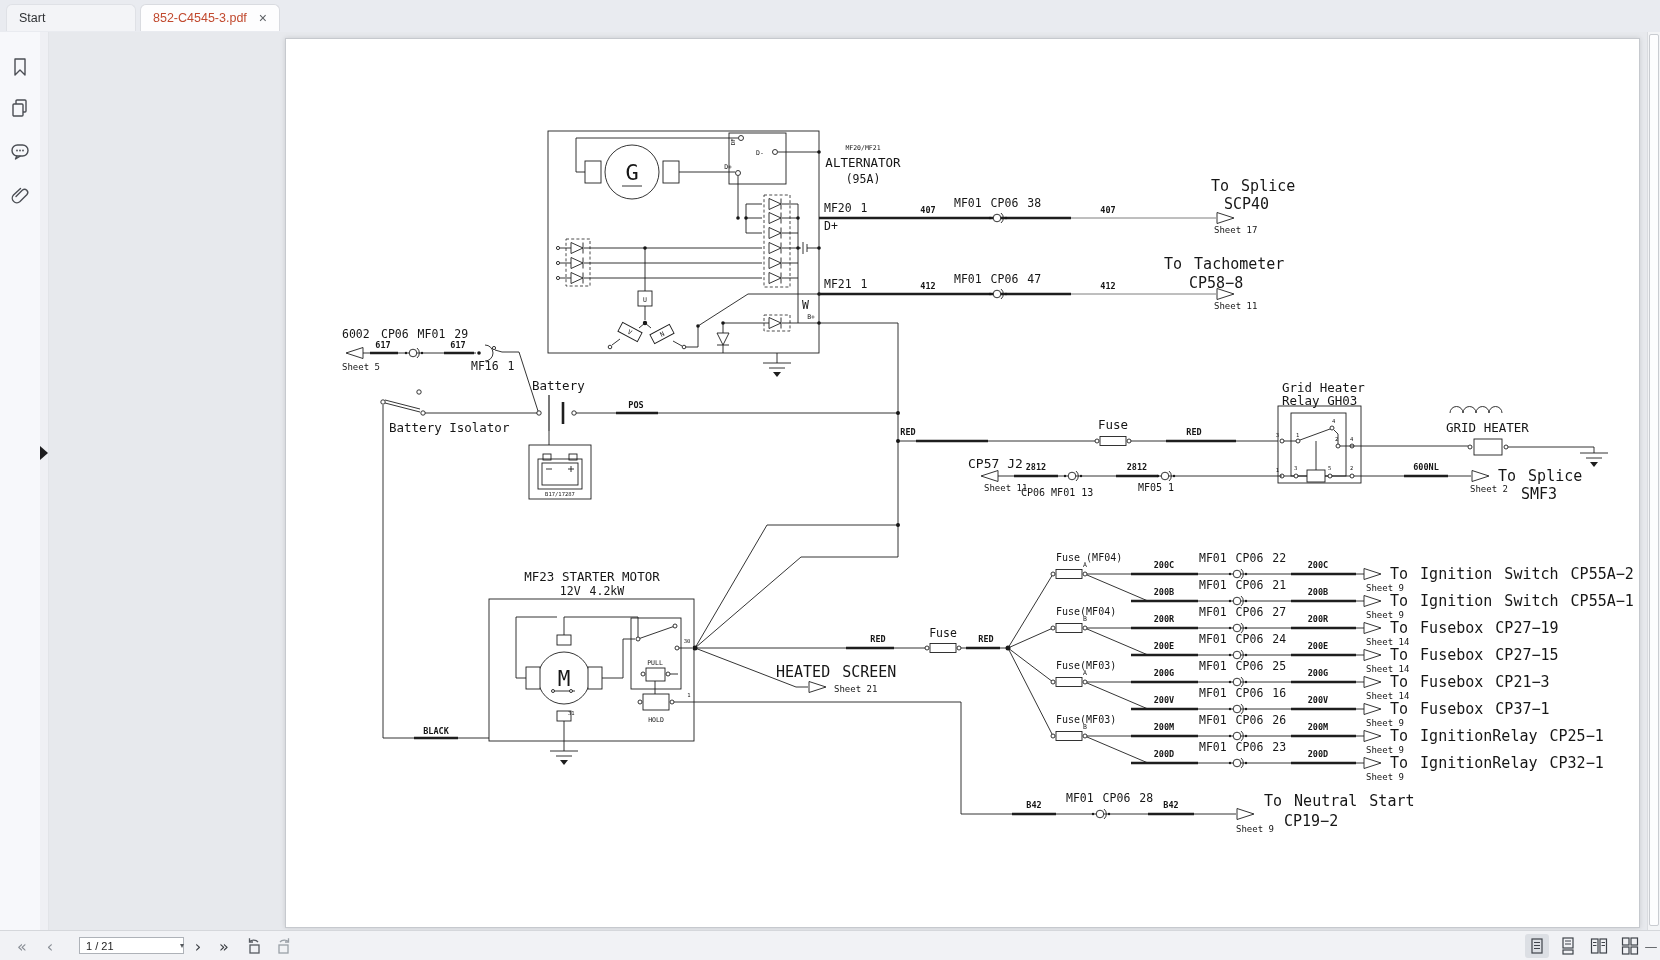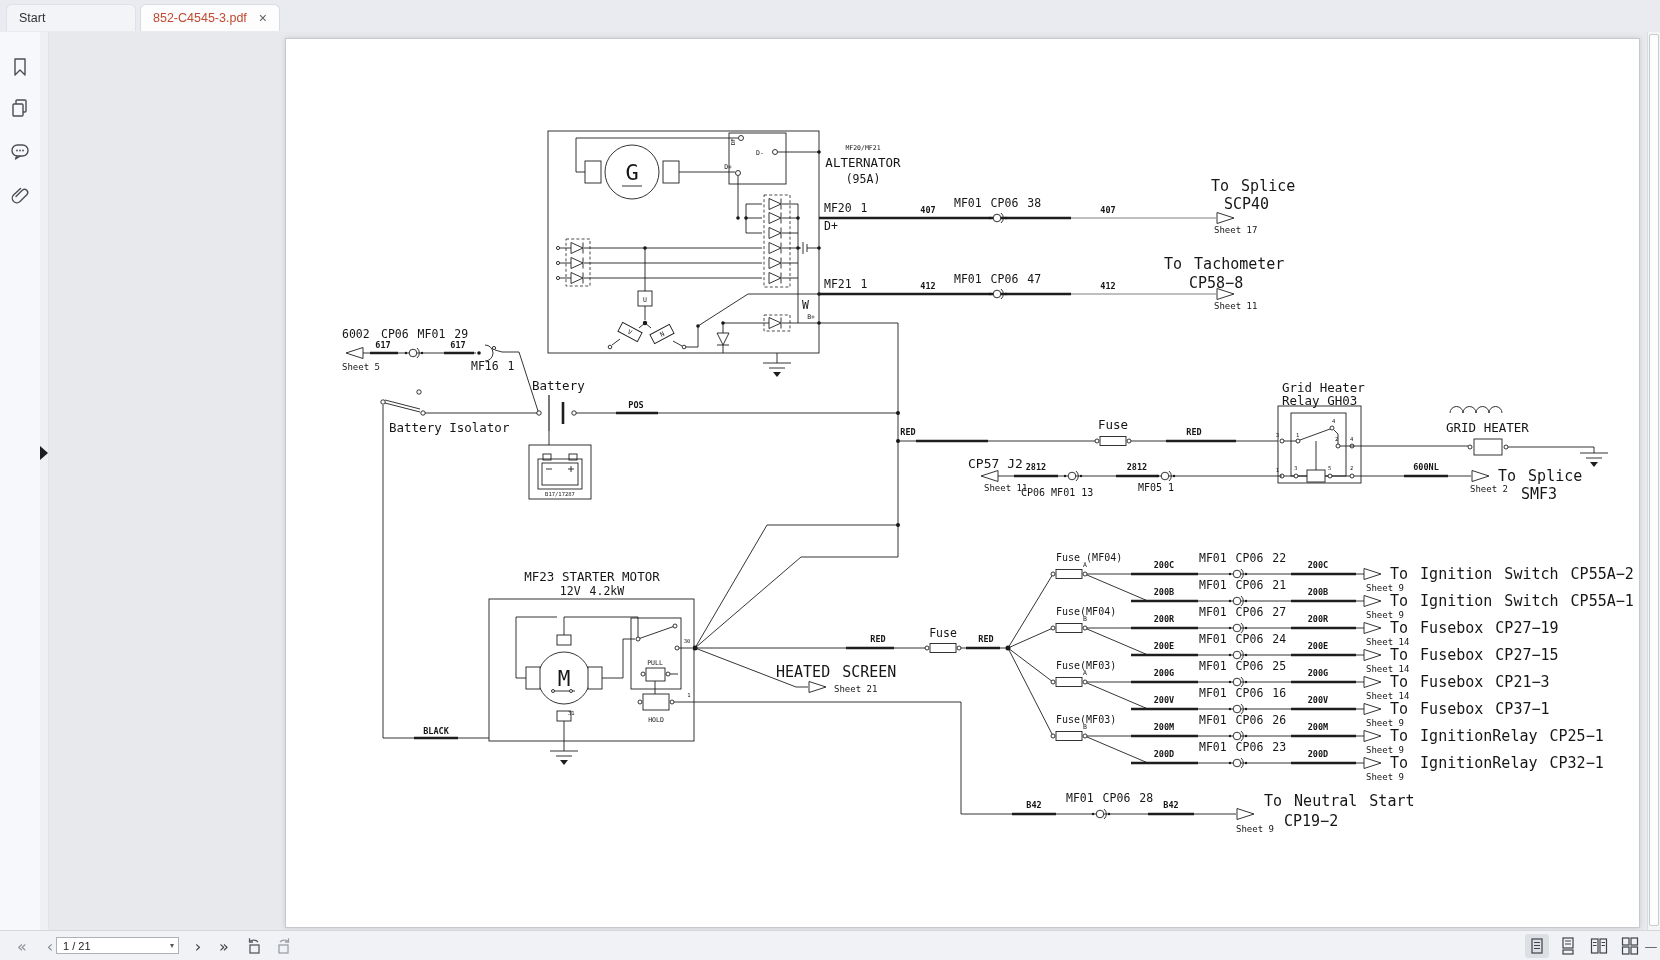--- a/index.html
+++ b/index.html
@@ -19,21 +19,21 @@
   .expander{position:absolute;left:0;top:414px;width:0;height:0;border-top:7px solid transparent;border-bottom:7px solid transparent;border-left:8px solid #1d1d1f;}
   .scrollbar{position:absolute;right:0;top:0;width:13px;height:898px;background:#f3f4f6;border-left:1px solid #dadce0;box-sizing:border-box;}
   .scroll-thumb{position:absolute;left:1px;top:2px;width:10px;height:892px;background:#fdfdfe;border:1px solid #c9ccd1;border-radius:2px;box-sizing:border-box;}
   
   .bottombar{position:absolute;left:0;bottom:0;width:1660px;height:30px;background:#f1f2f5;border-top:1px solid #d5d7db;box-sizing:border-box;}
   .navg{position:absolute;top:0;height:30px;display:flex;align-items:center;justify-content:center;font-family:"DejaVu Sans",sans-serif;cursor:pointer;}
   .g-first{left:10px;width:24px;font-size:16px;color:#8a8f96;}
   .g-prev{left:40px;width:20px;font-size:16px;color:#8a8f96;}
   .g-next{left:188px;width:20px;font-size:16px;color:#3c3f44;}
   .g-last{left:212px;width:24px;font-size:16px;color:#3c3f44;}
-  .combo{position:absolute;left:56px;top:6px;width:123px;height:17px;background:#fff;border:1px solid #aeb2b8;display:flex;align-items:center;box-sizing:border-box;}
+  .combo{position:absolute;left:79px;top:6px;width:105px;height:17px;background:#fff;border:1px solid #aeb2b8;display:flex;align-items:center;box-sizing:border-box;}
   .combo input{border:none;outline:none;width:92px;height:13px;font-size:11px;padding-left:6px;color:#222;font-family:"Liberation Sans",sans-serif;background:transparent;}
   .combo .caret{font-size:8px;color:#55585d;margin-left:auto;margin-right:4px;}
   .rot{position:absolute;top:5px;width:20px;height:20px;cursor:pointer;}
   .viewicons{position:absolute;right:18px;top:3px;height:24px;display:flex;align-items:center;gap:7px;}
   .vchip{width:24px;height:24px;display:flex;align-items:center;justify-content:center;border-radius:3px;cursor:pointer;}
   .vchip.active{background:#dcdfe4;}
   .g-minus{right:2px;width:14px;font-size:13px;color:#55585d;}
   
   svg text{font-family:"DejaVu Sans Mono",monospace;fill:#161616;}
   .ln{stroke:#1e1e1e;stroke-width:.9;fill:none;}

